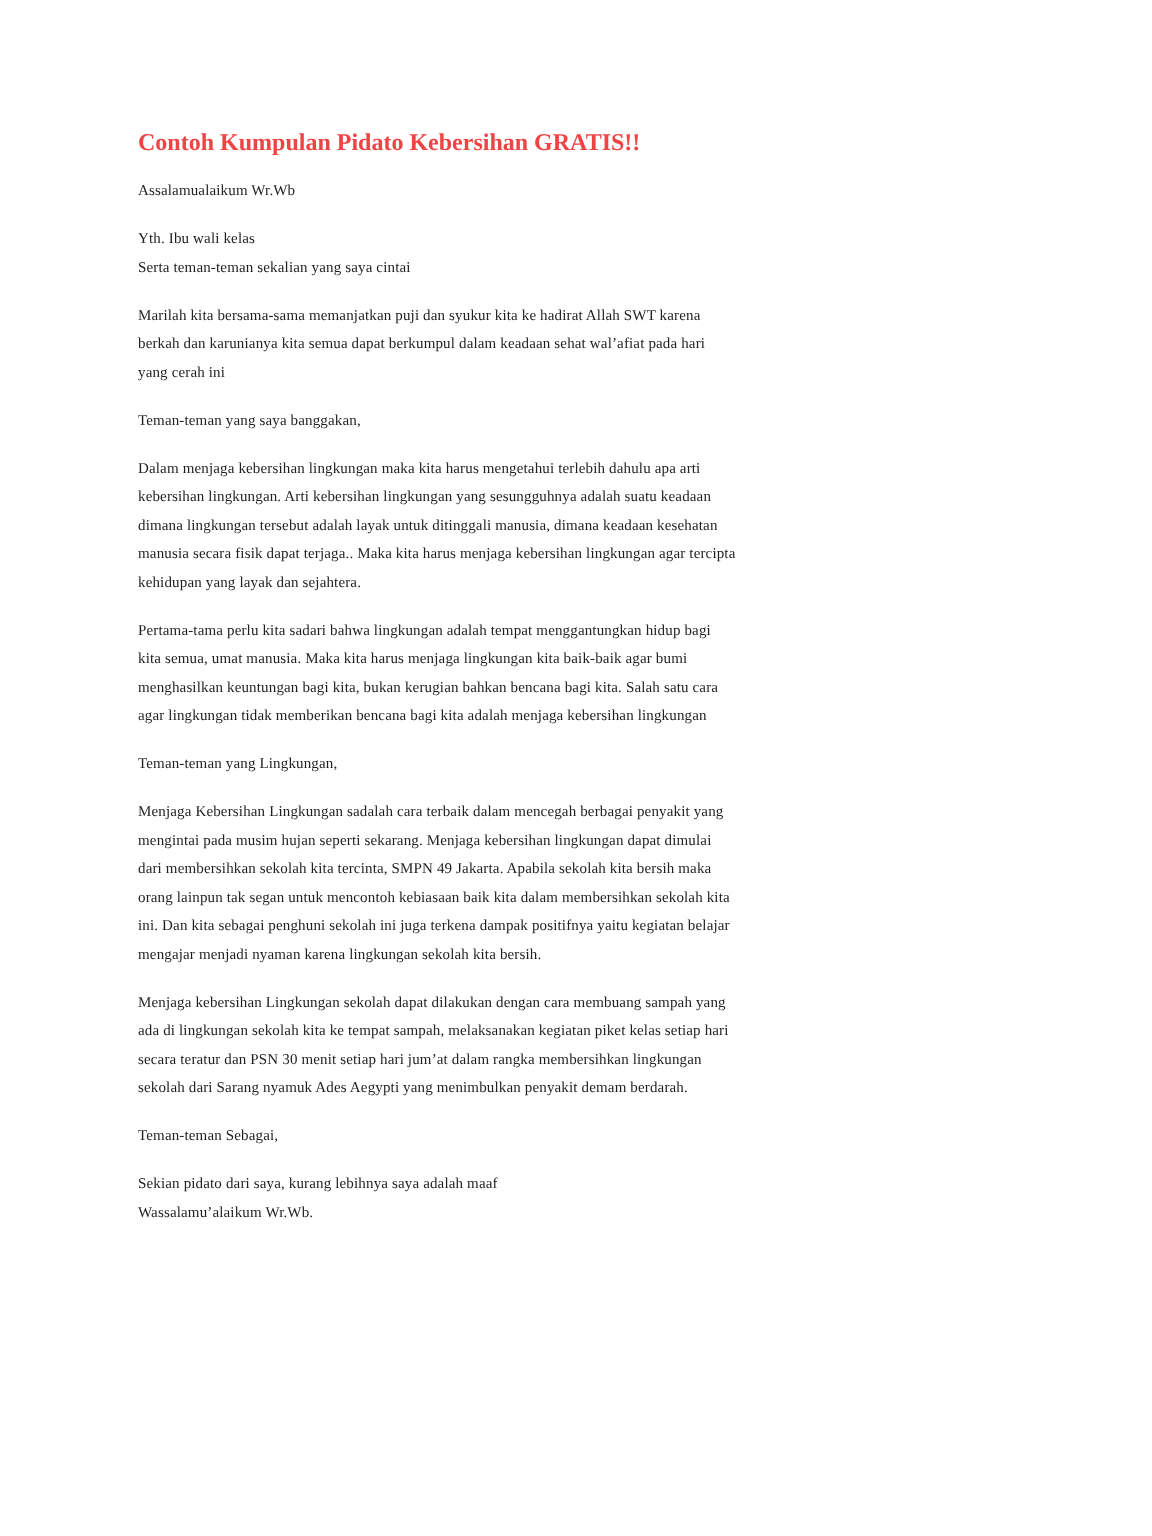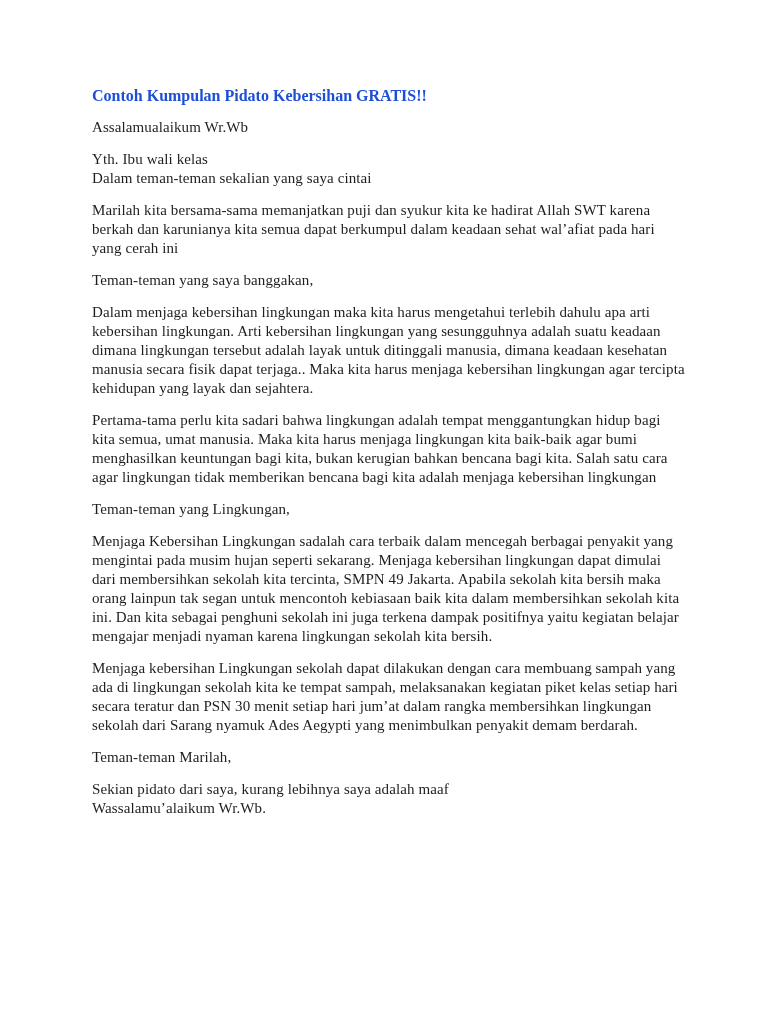--- a/index.html
+++ b/index.html
@@ -19,43 +19,43 @@
     position: absolute;
     left: 92px;
     top: 86px;
     width: 640px;
     color: #1e1e1e;
   }
   .doc-title {
     font-size: 16px;
     line-height: 19px;
     font-weight: bold;
-    color: #1d4ed8;
+    color: #ef4444;
     margin: 0 0 13px 0;
     white-space: pre-line;
   }
   .para {
-    font-size: 15px;
+    font-size: 10px;
     line-height: 19px;
     margin: 0 0 13px 0;
     white-space: pre-line;
     letter-spacing: 0.1px;
   }
   .para:last-child { margin-bottom: 0; }
 </style>
 </head>
 <body>
 
 <div class="page">
   <div class="content">
     <h1 class="doc-title">Contoh Kumpulan Pidato Kebersihan GRATIS!!</h1>
 
     <p class="para">Assalamualaikum Wr.Wb</p>
     <p class="para">Yth. Ibu wali kelas
-Dalam teman-teman sekalian yang saya cintai</p>
+Serta teman-teman sekalian yang saya cintai</p>
     <p class="para">Marilah kita bersama-sama memanjatkan puji dan syukur kita ke hadirat Allah SWT karena
 berkah dan karunianya kita semua dapat berkumpul dalam keadaan sehat wal’afiat pada hari
 yang cerah ini</p>
     <p class="para">Teman-teman yang saya banggakan,</p>
     <p class="para">Dalam menjaga kebersihan lingkungan maka kita harus mengetahui terlebih dahulu apa arti
 kebersihan lingkungan. Arti kebersihan lingkungan yang sesungguhnya adalah suatu keadaan
 dimana lingkungan tersebut adalah layak untuk ditinggali manusia, dimana keadaan kesehatan
 manusia secara fisik dapat terjaga.. Maka kita harus menjaga kebersihan lingkungan agar tercipta
 kehidupan yang layak dan sejahtera.</p>
     <p class="para">Pertama-tama perlu kita sadari bahwa lingkungan adalah tempat menggantungkan hidup bagi
@@ -66,17 +66,17 @@
     <p class="para">Menjaga Kebersihan Lingkungan sadalah cara terbaik dalam mencegah berbagai penyakit yang
 mengintai pada musim hujan seperti sekarang. Menjaga kebersihan lingkungan dapat dimulai
 dari membersihkan sekolah kita tercinta, SMPN 49 Jakarta. Apabila sekolah kita bersih maka
 orang lainpun tak segan untuk mencontoh kebiasaan baik kita dalam membersihkan sekolah kita
 ini. Dan kita sebagai penghuni sekolah ini juga terkena dampak positifnya yaitu kegiatan belajar
 mengajar menjadi nyaman karena lingkungan sekolah kita bersih.</p>
     <p class="para">Menjaga kebersihan Lingkungan sekolah dapat dilakukan dengan cara membuang sampah yang
 ada di lingkungan sekolah kita ke tempat sampah, melaksanakan kegiatan piket kelas setiap hari
 secara teratur dan PSN 30 menit setiap hari jum’at dalam rangka membersihkan lingkungan
 sekolah dari Sarang nyamuk Ades Aegypti yang menimbulkan penyakit demam berdarah.</p>
-    <p class="para">Teman-teman Marilah,</p>
+    <p class="para">Teman-teman Sebagai,</p>
     <p class="para">Sekian pidato dari saya, kurang lebihnya saya adalah maaf
 Wassalamu’alaikum Wr.Wb.</p>
   </div>
 </div>
 
 </body></html>

